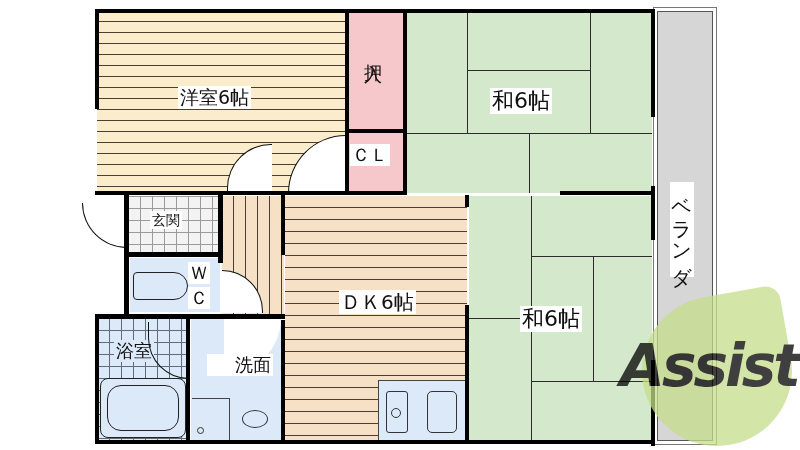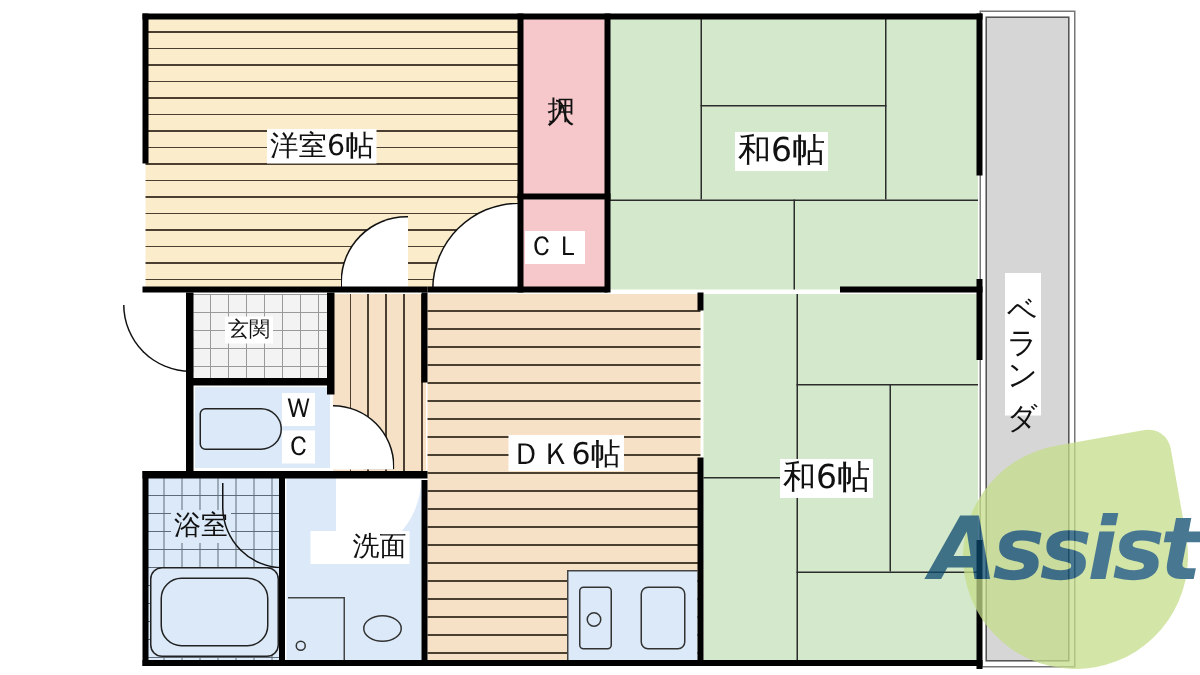--- a/index.html
+++ b/index.html
@@ -27,21 +27,21 @@
 <div class="abs" style="left:653px; top:7px; width:64px; height:438px; border:1px solid #777; background:#fff;"></div>
 <div class="abs veranda" style="left:657px; top:11px; width:56px; height:430px;"></div>
 <div class="label vlabel" style="left:670px; top:182px; font-size:20px;">ベランダ</div>
 
 <div class="abs yoshitsu" style="left:97px; top:11px; width:250px; height:182px;"></div>
 <div class="label" style="left:178px; top:86px; font-size:19px;">洋室6帖</div>
 
 <div class="abs pink" style="left:347px; top:11px; width:57px; height:120px;"></div>
 <div class="label vlabel" style="left:362px; top:48px; font-size:18px; background:#f7c8cb;">押入</div>
 <div class="abs pink" style="left:347px; top:133px; width:57px; height:60px;"></div>
-<div class="label" style="left:350px; top:154px; font-size:18px;">ＣＬ</div>
+<div class="label" style="left:350px; top:144px; font-size:18px;">ＣＬ</div>
 
 <div class="abs tatami" style="left:406px; top:11px; width:246px; height:182px;">
   <div class="tatami-line" style="left:61px; top:0; width:1px; height:122px;"></div>
   <div class="tatami-line" style="left:184px; top:0; width:1px; height:122px;"></div>
   <div class="tatami-line" style="left:61px; top:59px; width:124px; height:1px;"></div>
   <div class="tatami-line" style="left:0; top:122px; width:246px; height:1px;"></div>
   <div class="tatami-line" style="left:123px; top:122px; width:1px; height:60px;"></div>
 </div>
 <div class="label" style="left:490px; top:88px; font-size:22px;">和6帖</div>
 
@@ -113,14 +113,14 @@
 <div class="wall" style="left:95px; top:314px; width:190px; height:5px;"></div>
 <div class="wall" style="left:95px; top:314px; width:4px; height:130px;"></div>
 <div class="wall" style="left:186px; top:318px; width:4px; height:124px;"></div>
 <div class="wall" style="left:281px; top:195px; width:4px; height:60px;"></div>
 <div class="wall" style="left:281px; top:320px; width:4px; height:124px;"></div>
 <div class="wall" style="left:465px; top:195px; width:4px; height:12px;"></div>
 <div class="wall" style="left:465px; top:305px; width:4px; height:139px;"></div>
 
 <div class="logo" style="left:620px; top:290px; width:180px; height:160px; opacity:0.75;">
   <div class="abs" style="left:22px; top:6px; width:150px; height:150px; background:#c5dd8a; border-radius:50% 10% 50% 50%; transform:rotate(-10deg);"></div>
-  <div class="abs" style="left:0px; top:42px; font-family:'DejaVu Sans', sans-serif; font-weight:bold; font-style:italic; font-size:58px; color:#0c4a6e; letter-spacing:-3px;">Assist</div>
+  <div class="abs" style="left:0px; top:42px; font-family:'DejaVu Sans', sans-serif; font-weight:bold; font-style:italic; font-size:58px; color:#000000; letter-spacing:-3px;">Assist</div>
 </div>
 
 </body></html>

